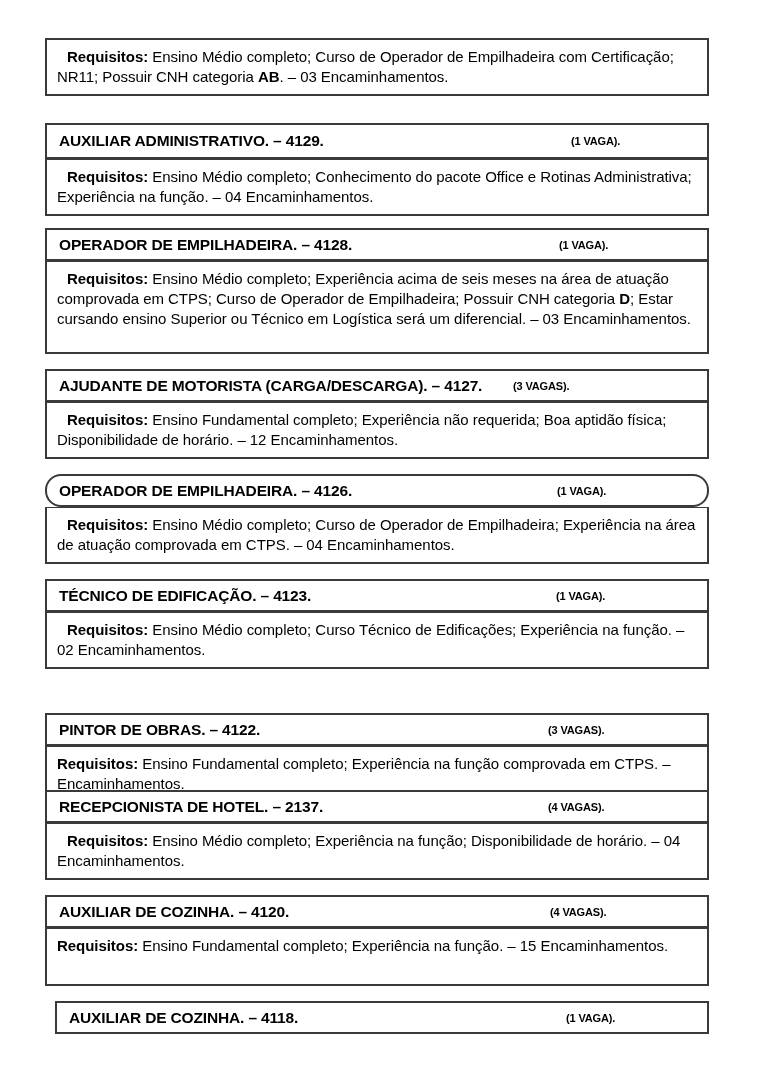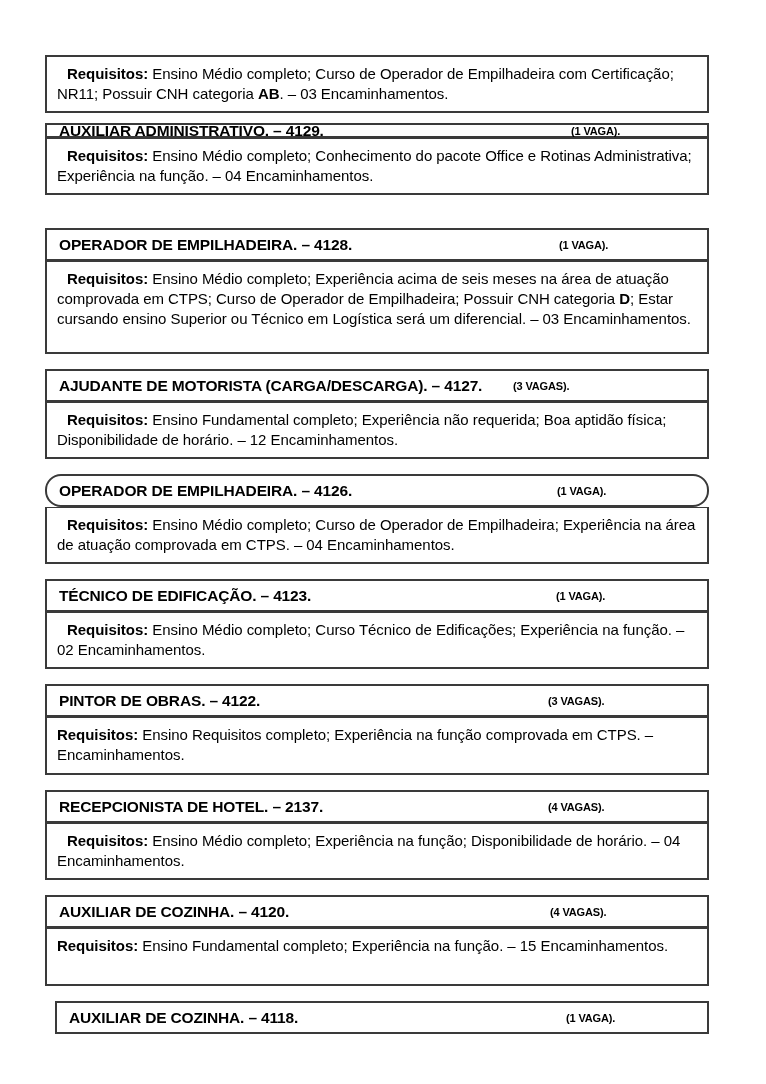--- a/index.html
+++ b/index.html
@@ -72,27 +72,27 @@
     font-weight: bold;
   }
   .b {
     font-weight: bold;
   }
 </style>
 </head>
 <body>
 
 <div id="page">
-    <div class="listing" style="top: 38px; margin-top: 17px;">
+    <div class="listing" style="top: 38px;">
       <div class="box body-box" style="min-height: 52px;">
         <p class="req-para"><span class="req-label">Requisitos:</span><span> Ensino Médio completo; Curso de Operador de Empilhadeira com Certificação; NR11; Possuir CNH categoria </span><span class="b">AB</span><span>. – 03 Encaminhamentos.</span></p>
       </div>
     </div>
     <div class="listing" style="top: 123px;">
-      <div class="box header-box" style="height: 15px; position: relative;">
+      <div class="box header-box" style="height: 36px; position: relative;">
         <span class="title-text">AUXILIAR ADMINISTRATIVO. – 4129.</span>
         <span class="vagas-text" style="left: 524px;">(1 VAGA).</span>
       </div>
       <div class="box body-box" style="min-height: 53px;">
         <p class="req-para"><span class="req-label">Requisitos:</span><span> Ensino Médio completo; Conhecimento do pacote Office e Rotinas Administrativa; Experiência na função. –  04 Encaminhamentos.</span></p>
       </div>
     </div>
     <div class="listing" style="top: 228px;">
       <div class="box header-box" style="height: 33px; position: relative;">
         <span class="title-text">OPERADOR DE EMPILHADEIRA. – 4128.</span>
@@ -123,26 +123,26 @@
     <div class="listing" style="top: 579px;">
       <div class="box header-box" style="height: 33px; position: relative;">
         <span class="title-text">TÉCNICO DE EDIFICAÇÃO. – 4123.</span>
         <span class="vagas-text" style="left: 509px;">(1 VAGA).</span>
       </div>
       <div class="box body-box" style="min-height: 52px;">
         <p class="req-para"><span class="req-label">Requisitos:</span><span> Ensino Médio completo; Curso Técnico de Edificações; Experiência na função. –  02 Encaminhamentos.</span></p>
       </div>
     </div>
     <div class="listing" style="top: 684px;">
-      <div class="box header-box" style="height: 33px; position: relative;">
+      <div class="box header-box" style="height: 33px; position: relative; margin-top: 29px;">
         <span class="title-text">PINTOR DE OBRAS. – 4122.</span>
         <span class="vagas-text" style="left: 501px;">(3 VAGAS).</span>
       </div>
       <div class="box body-box" style="min-height: 58px;">
-        <p class="req-para no-indent"><span class="req-label">Requisitos:</span><span> Ensino Requisitos completo; Experiência na função comprovada em CTPS. – Encaminhamentos.</span></p>
+        <p class="req-para no-indent"><span class="req-label">Requisitos:</span><span> Ensino Fundamental completo; Experiência na função comprovada em CTPS. – Encaminhamentos.</span></p>
       </div>
     </div>
     <div class="listing" style="top: 790px;">
       <div class="box header-box" style="height: 33px; position: relative;">
         <span class="title-text">RECEPCIONISTA DE HOTEL. – 2137.</span>
         <span class="vagas-text" style="left: 501px;">(4 VAGAS).</span>
       </div>
       <div class="box body-box" style="min-height: 52px;">
         <p class="req-para"><span class="req-label">Requisitos:</span><span> Ensino Médio completo; Experiência na função; Disponibilidade de horário. – 04 Encaminhamentos.</span></p>
       </div>

